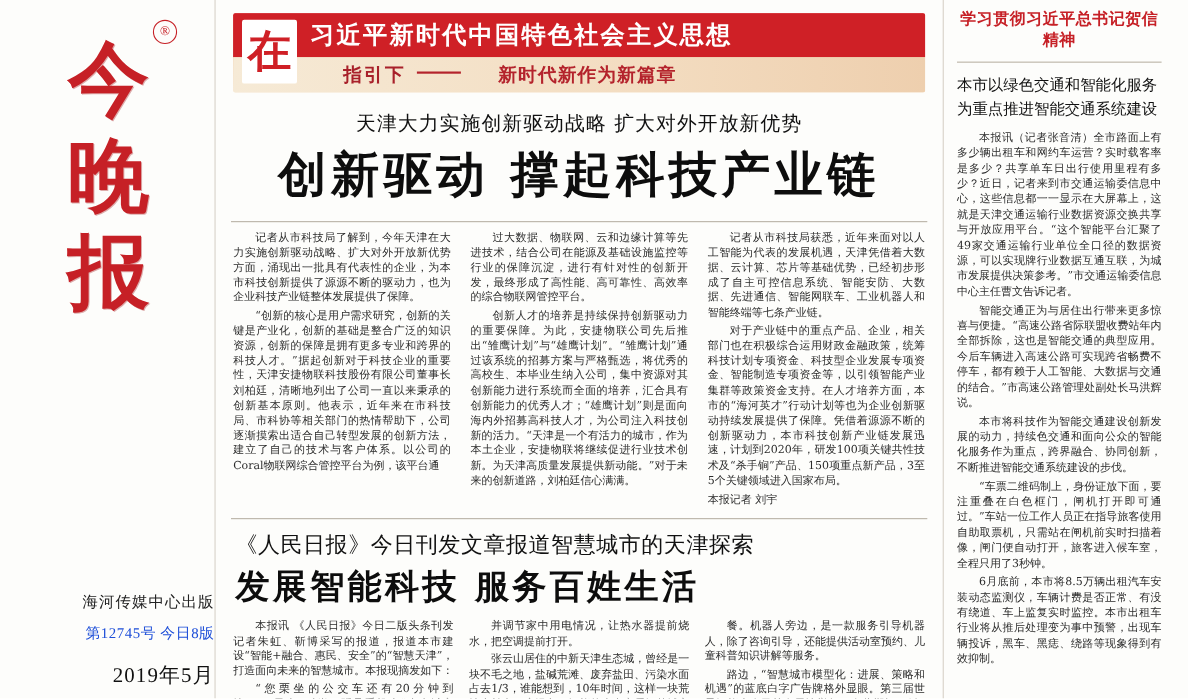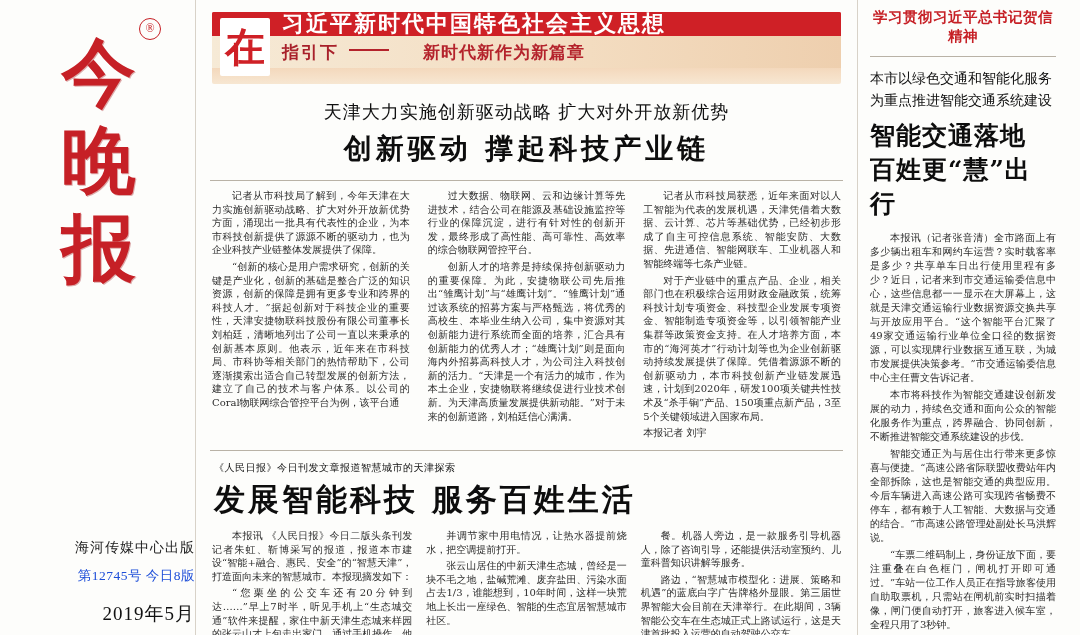--- a/index.html
+++ b/index.html
@@ -95,32 +95,33 @@
   
   .banner {
     position: relative;
     height: 72px;
     margin: 4px 6px 0 6px;
     background: linear-gradient(180deg,#d8262c 0%, #c01e24 55%, #f0c9a6 55%, #f7e7d2 100%);
     border-radius: 2px;
     overflow: hidden;
   }
   .banner-top {
-    height: 24px;
+    height: 40px;
     background: #cf2026;
     display: flex;
     align-items: center;
     position: relative;
   }
   .banner-bot {
     height: 32px;
     background: linear-gradient(90deg,#f6ead6 0%, #f3dcc0 60%, #eecfae 100%);
     display: flex;
     align-items: center;
     position: relative;
+    padding-left: 30px;
   }
   .zai-box {
     position: absolute;
     left: 8px;
     top: 6px;
     width: 50px;
     height: 58px;
     background: #ffffff;
     color: #cf2026;
     font-family: "DejaVu Serif", serif;
@@ -166,21 +167,21 @@
   .kicker {
     text-align: center;
     font-size: 18px;
     color: #111;
     margin: 16px 0 6px 0;
     letter-spacing: 1px;
     font-family: "DejaVu Serif", serif;
   }
   .headline1 {
     text-align: center;
-    font-size: 28px;
+    font-size: 44px;
     font-weight: bold;
     letter-spacing: 4px;
     color: #0d0d0d;
     margin: 4px 0 12px 0;
     font-family: "DejaVu Serif", serif;
   }
 
   .rule-thin {
     border-top: 1px solid #b9b2a6;
     margin: 10px 4px 8px 4px;
@@ -211,21 +212,21 @@
     color: #2b2b2b;
     font-family: "DejaVu Serif", serif;
   }
 
   
   .lower {
     margin-top: 10px;
     padding: 0 6px;
   }
   .kicker2 {
-    font-size: 10px;
+    font-size: 20px;
     color: #111;
     margin: 4px 0 4px 2px;
     letter-spacing: 0.5px;
     font-family: Liberation Mono, monospace;
   }
   .headline2 {
     font-size: 31px;
     font-weight: bold;
     letter-spacing: 3px;
     color: #0d0d0d;
@@ -355,25 +356,23 @@
         </div>
       </div>
     </div>
 
   </div>
 
   <div class="right">
     <div class="right-top">学习贯彻习近平总书记贺信精神</div>
     <div class="right-rule"></div>
     <div class="right-kicker">本市以绿色交通和智能化服务为重点推进智能交通系统建设</div>
-    <div class="right-headline" style="white-space:pre-line;">智能交通落地
-百姓更“慧”出行</div>
     <div class="body-text">
       <p>本报讯（记者张音清）全市路面上有多少辆出租车和网约车运营？实时载客率是多少？共享单车日出行使用里程有多少？近日，记者来到市交通运输委信息中心，这些信息都一一显示在大屏幕上，这就是天津交通运输行业数据资源交换共享与开放应用平台。“这个智能平台汇聚了49家交通运输行业单位全口径的数据资源，可以实现牌行业数据互通互联，为城市发展提供决策参考。”市交通运输委信息中心主任曹文告诉记者。</p>
+      <p>智能交通正为与居住出行带来更多惊喜与便捷。“高速公路省际联盟收费站年内全部拆除，这也是智能交通的典型应用。今后车辆进入高速公路可实现跨省畅费不停车，都有赖于人工智能、大数据与交通的结合。”市高速公路管理处副处长马洪辉说。</p>
       <p>本市将科技作为智能交通建设创新发展的动力，持续色交通和面向公众的智能化服务作为重点，跨界融合、协同创新，不断推进智能交通系统建设的步伐。</p>
-      <p>智能交通正为与居住出行带来更多惊喜与便捷。“高速公路省际联盟收费站年内全部拆除，这也是智能交通的典型应用。今后车辆进入高速公路可实现跨省畅费不停车，都有赖于人工智能、大数据与交通的结合。”市高速公路管理处副处长马洪辉说。</p>
       <p>“车票二维码制上，身份证放下面，要注重叠在白色框门，闸机打开即可通过。”车站一位工作人员正在指导旅客使用自助取票机，只需站在闸机前实时扫描着像，闸门便自动打开，旅客进入候车室，全程只用了3秒钟。</p>
       <p>6月底前，本市将8.5万辆出租汽车安装动态监测仪，车辆计费是否正常、有没有绕道、车上监复实时监控。本市出租车行业将从推后处理变为事中预警，出现车辆投诉，黑车、黑痣、绕路等现象得到有效抑制。</p>
 
     </div>
   </div>
 
 </div>
 
 </body></html>

